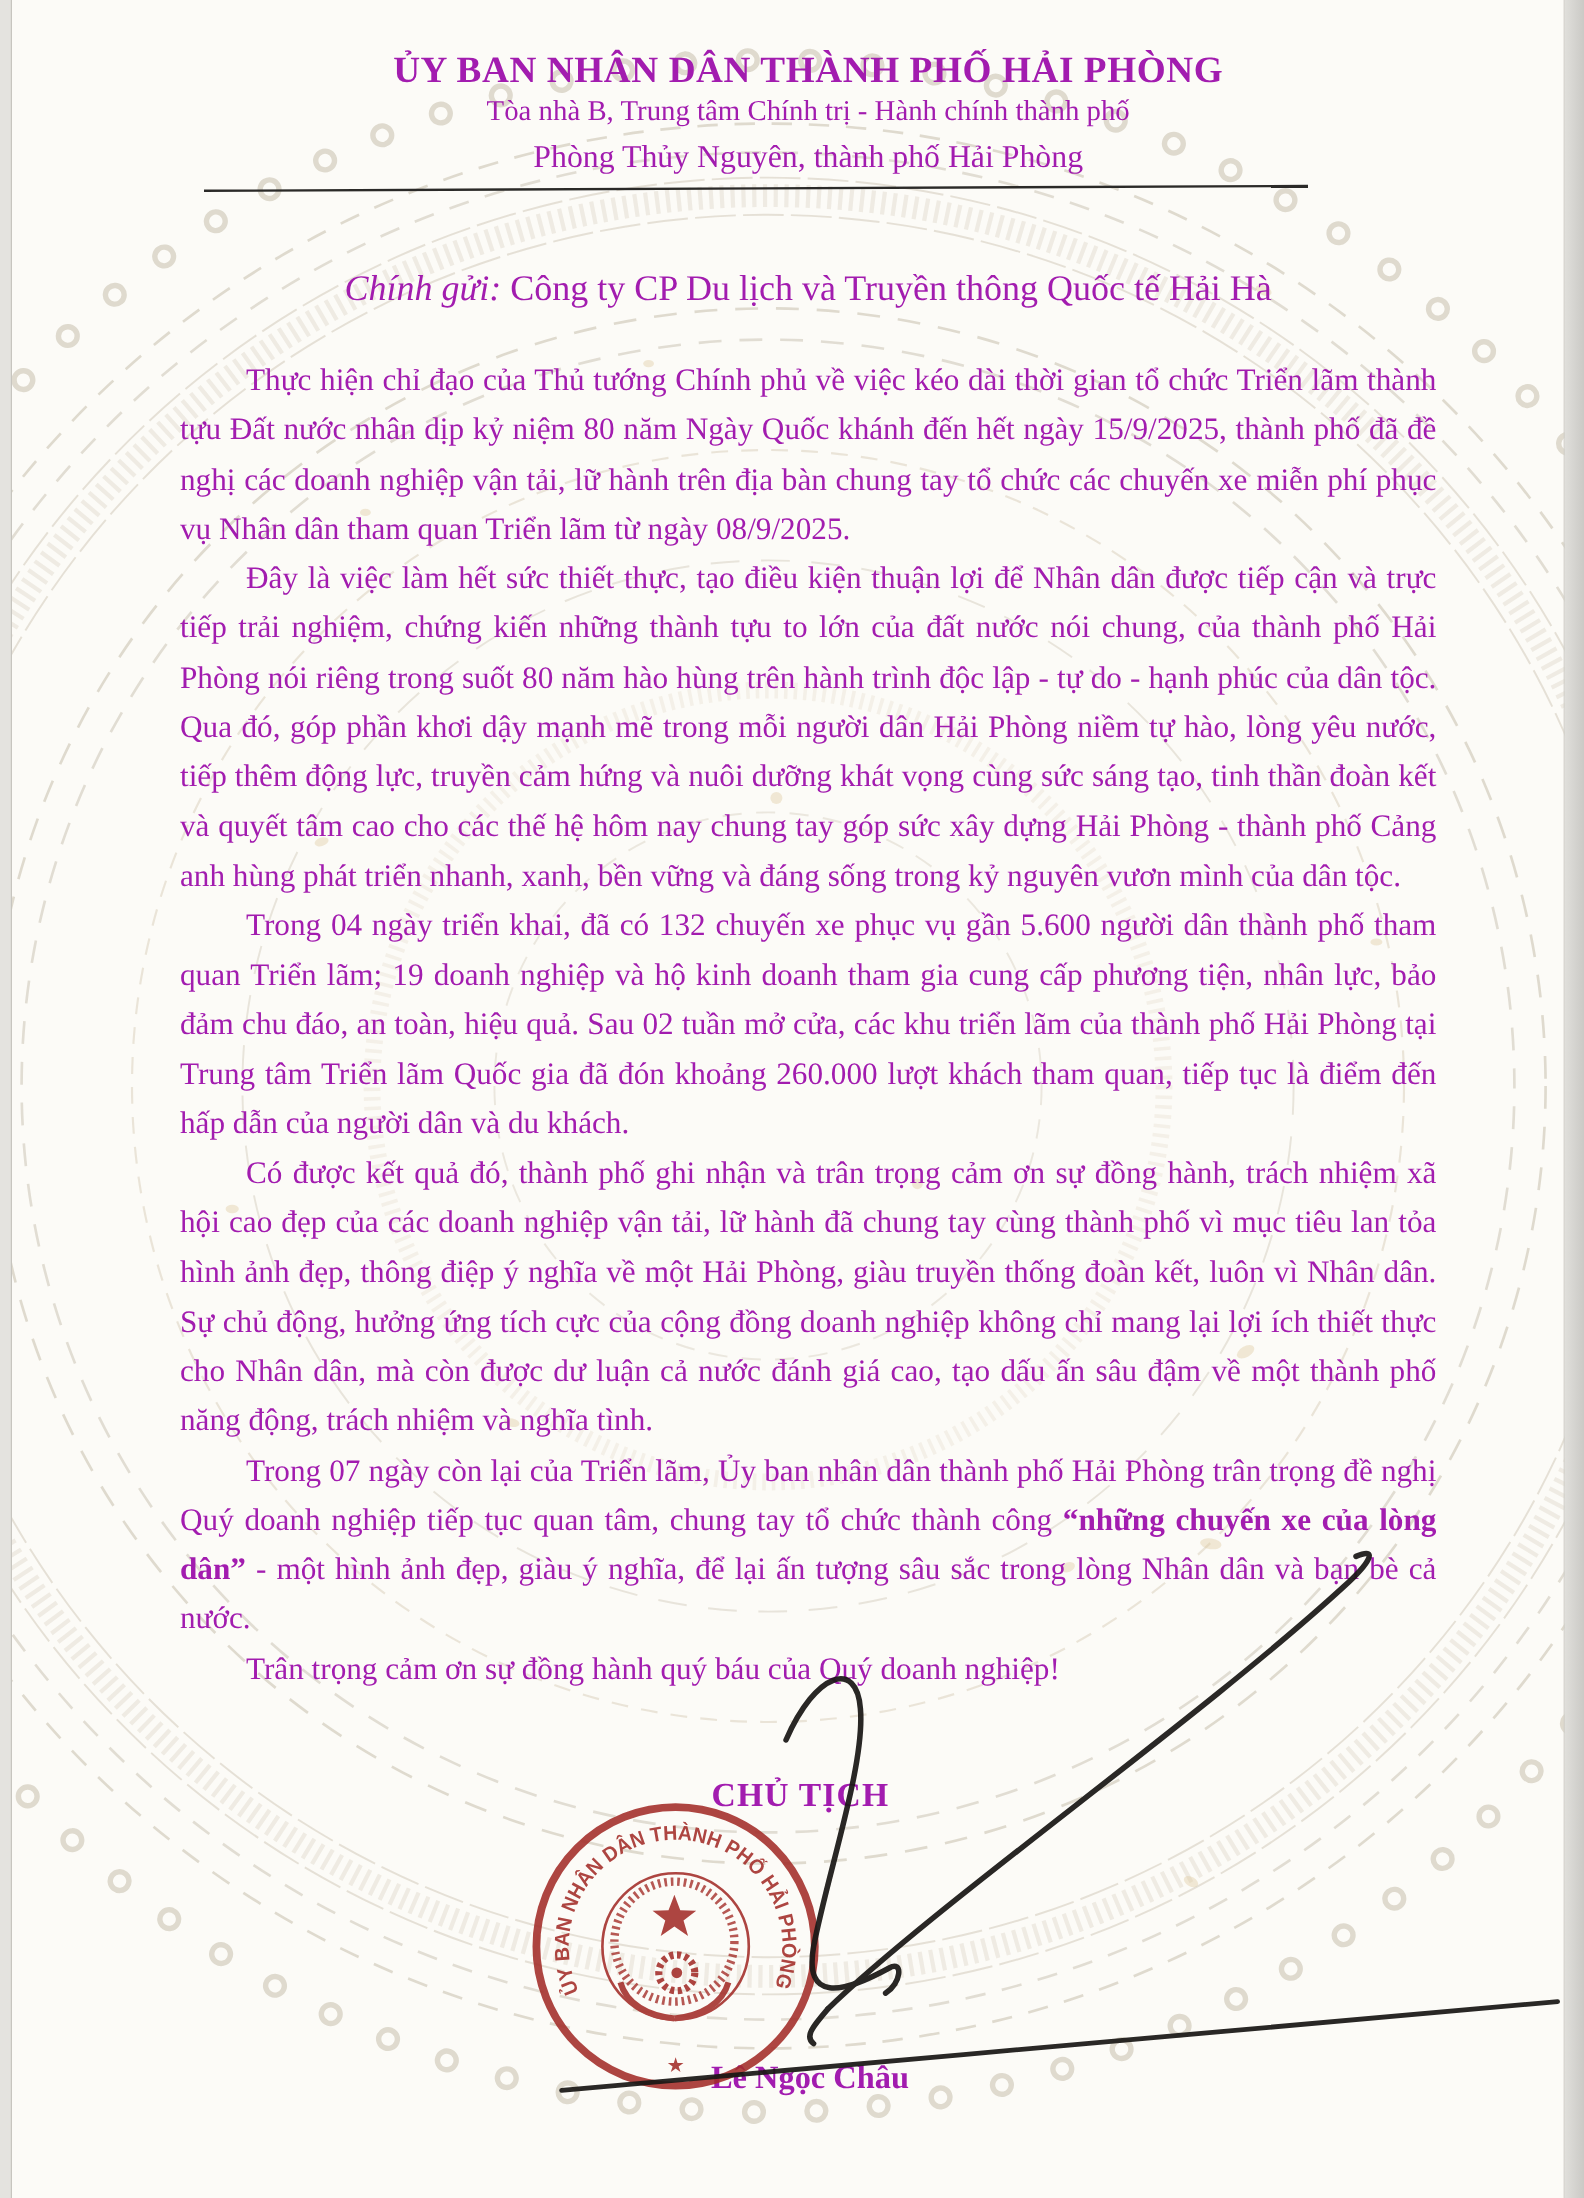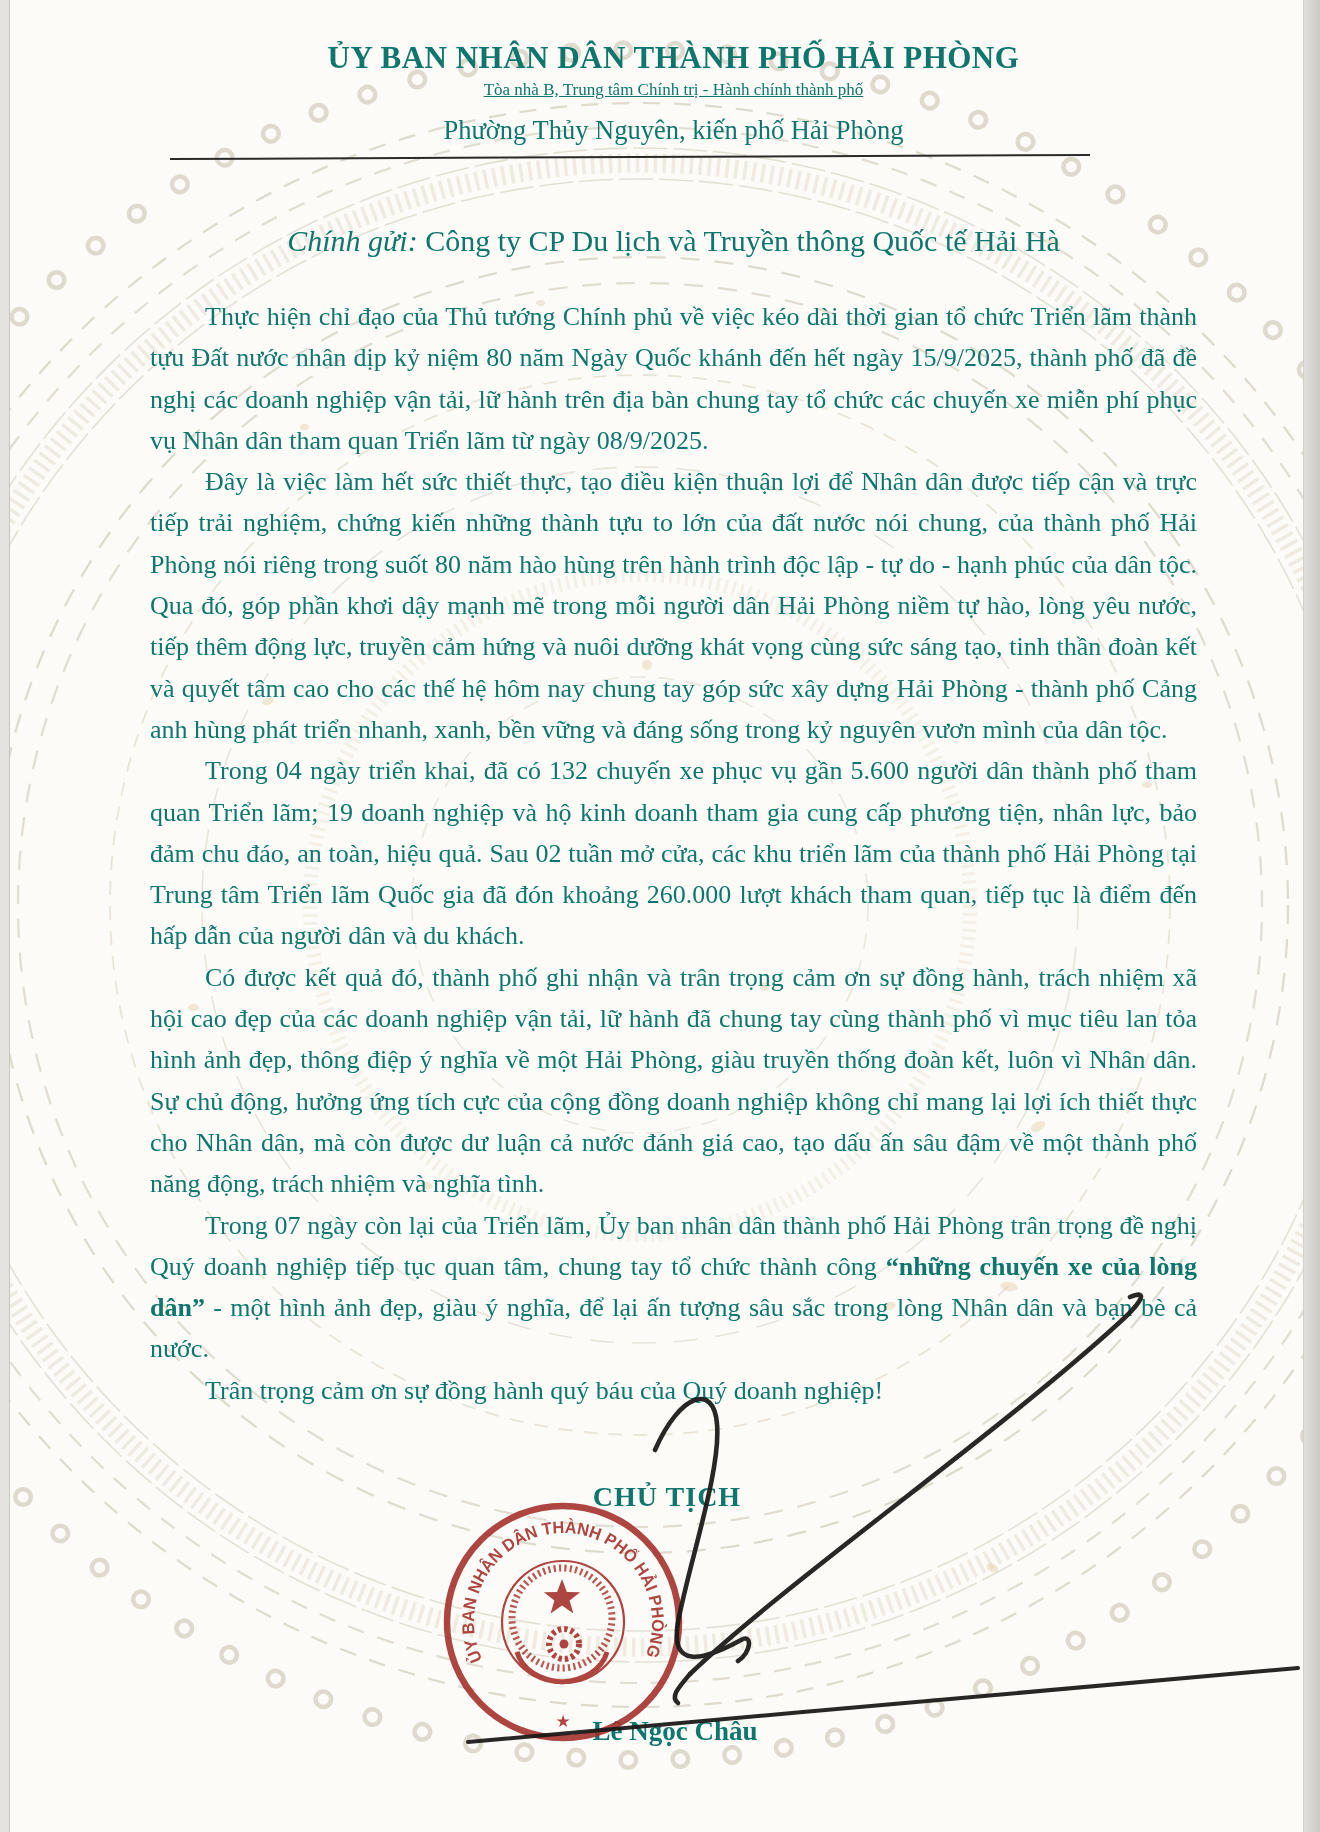--- a/index.html
+++ b/index.html
@@ -1,31 +1,31 @@
 <!DOCTYPE html>
 <html><head>
 <meta charset="utf-8">
 <style>
   html,body{margin:0;padding:0;background:#e9e8e4;}
   .page{
     position:relative; width:1320px; height:1832px; margin:0 auto;
     background:#fcfbf7; overflow:hidden;
     font-family:"Liberation Serif","DejaVu Serif",serif;
-    color:#0f766e;
+    color:#a21caf;
   }
   .wm,.siglayer{position:absolute;left:0;top:0;width:1320px;height:1832px;pointer-events:none;}
   .wm{z-index:0;}
   .content{position:relative;z-index:2;}
   .siglayer{z-index:3;}
   .edge{position:absolute;top:0;height:1832px;z-index:4;}
   .edge-left{left:0;width:9px;background:#e4e3df;border-right:1px solid #c7c5bf;}
   .edge-right{left:1303px;width:17px;background:linear-gradient(to right,#e0dfdb,#c9c8c4);border-left:1px solid #d2d0ca;}
   .hdr{position:absolute;left:150px;width:1047px;text-align:center;}
   .hdr-org{top:40px;font-size:31px;font-weight:bold;letter-spacing:0.5px;}
-  .hdr-a1{top:80px;font-size:17px;text-decoration:underline;}
+  .hdr-a1{top:80px;font-size:24px;}
   .hdr-a2{top:115px;font-size:26.5px;}
   .hdr-rule{position:absolute;left:170px;top:156px;width:920px;border:none;border-top:2.5px solid #2b2a28;margin:0;transform:rotate(-0.25deg);}
   .recipient{position:absolute;left:150px;top:224px;width:1047px;margin:0;text-align:center;font-size:30px;}
   .recipient em{font-style:italic;font-weight:normal;}
   .recipient strong{font-weight:normal;margin-top:36px;}
   .bodytext{
     position:absolute;left:150px;top:296px;width:1047px;
     font-size:26px;line-height:41.3px;text-align:justify;
   }
   .bodytext p{margin:0;text-indent:55px;}
@@ -70,21 +70,21 @@
   <span class="fleck" style="left:1142px;top:782px;width:10px;height:6px;"></span>
   <span class="fleck" style="left:884px;top:1302px;width:12px;height:8px;transform:rotate(-22deg);"></span>
   <span class="fleck" style="left:1000px;top:1282px;width:18px;height:9px;transform:rotate(8deg);"></span>
   <span class="fleck" style="left:300px;top:424px;width:9px;height:6px;"></span>
   <span class="fleck" style="left:986px;top:1564px;width:13px;height:8px;transform:rotate(30deg);"></span>
 
   <div class="content">
 
     <div class="hdr hdr-org" style="position:absolute;">ỦY BAN NHÂN DÂN THÀNH PHỐ HẢI PHÒNG</div>
     <div class="hdr hdr-a1" style="position:absolute;">Tòa nhà B, Trung tâm Chính trị - Hành chính thành phố</div>
-    <div class="hdr hdr-a2" style="position:absolute;">Phường Thủy Nguyên, kiến phố Hải Phòng</div>
+    <div class="hdr hdr-a2" style="position:absolute;">Phòng Thủy Nguyên, thành phố Hải Phòng</div>
     <hr class="hdr-rule">
 
     <p class="recipient"><em>Chính gửi:</em>&nbsp;<strong>Công ty CP Du lịch và Truyền thông Quốc tế Hải Hà</strong></p>
 
     <div class="bodytext">
       <p>Thực hiện chỉ đạo của Thủ tướng Chính phủ về việc kéo dài thời gian tổ chức Triển lãm thành tựu Đất nước nhân dịp kỷ niệm 80 năm Ngày Quốc khánh đến hết ngày 15/9/2025, thành phố đã đề nghị các doanh nghiệp vận tải, lữ hành trên địa bàn chung tay tổ chức các chuyến xe miễn phí phục vụ Nhân dân tham quan Triển lãm từ ngày 08/9/2025.</p>
       <p>Đây là việc làm hết sức thiết thực, tạo điều kiện thuận lợi để Nhân dân được tiếp cận và trực tiếp trải nghiệm, chứng kiến những thành tựu to lớn của đất nước nói chung, của thành phố Hải Phòng nói riêng trong suốt 80 năm hào hùng trên hành trình độc lập - tự do - hạnh phúc của dân tộc. Qua đó, góp phần khơi dậy mạnh mẽ trong mỗi người dân Hải Phòng niềm tự hào, lòng yêu nước, tiếp thêm động lực, truyền cảm hứng và nuôi dưỡng khát vọng cùng sức sáng tạo, tinh thần đoàn kết và quyết tâm cao cho các thế hệ hôm nay chung tay góp sức xây dựng Hải Phòng - thành phố Cảng anh hùng phát triển nhanh, xanh, bền vững và đáng sống trong kỷ nguyên vươn mình của dân tộc.</p>
       <p>Trong 04 ngày triển khai, đã có 132 chuyến xe phục vụ gần 5.600 người dân thành phố tham quan Triển lãm; 19 doanh nghiệp và hộ kinh doanh tham gia cung cấp phương tiện, nhân lực, bảo đảm chu đáo, an toàn, hiệu quả. Sau 02 tuần mở cửa, các khu triển lãm của thành phố Hải Phòng tại Trung tâm Triển lãm Quốc gia đã đón khoảng 260.000 lượt khách tham quan, tiếp tục là điểm đến hấp dẫn của người dân và du khách.</p>
       <p>Có được kết quả đó, thành phố ghi nhận và trân trọng cảm ơn sự đồng hành, trách nhiệm xã hội cao đẹp của các doanh nghiệp vận tải, lữ hành đã chung tay cùng thành phố vì mục tiêu lan tỏa hình ảnh đẹp, thông điệp ý nghĩa về một Hải Phòng, giàu truyền thống đoàn kết, luôn vì Nhân dân. Sự chủ động, hưởng ứng tích cực của cộng đồng doanh nghiệp không chỉ mang lại lợi ích thiết thực cho Nhân dân, mà còn được dư luận cả nước đánh giá cao, tạo dấu ấn sâu đậm về một thành phố năng động, trách nhiệm và nghĩa tình.</p>
       <p><span>Trong 07 ngày còn lại của Triển lãm, Ủy ban nhân dân thành phố Hải Phòng trân trọng đề nghị Quý doanh nghiệp tiếp tục quan tâm, chung tay tổ chức thành công </span><span class="bold-inline">“những chuyến xe của lòng dân”</span><span> - một hình ảnh đẹp, giàu ý nghĩa, để lại ấn tượng sâu sắc trong lòng Nhân dân và bạn bè cả nước.</span></p>

